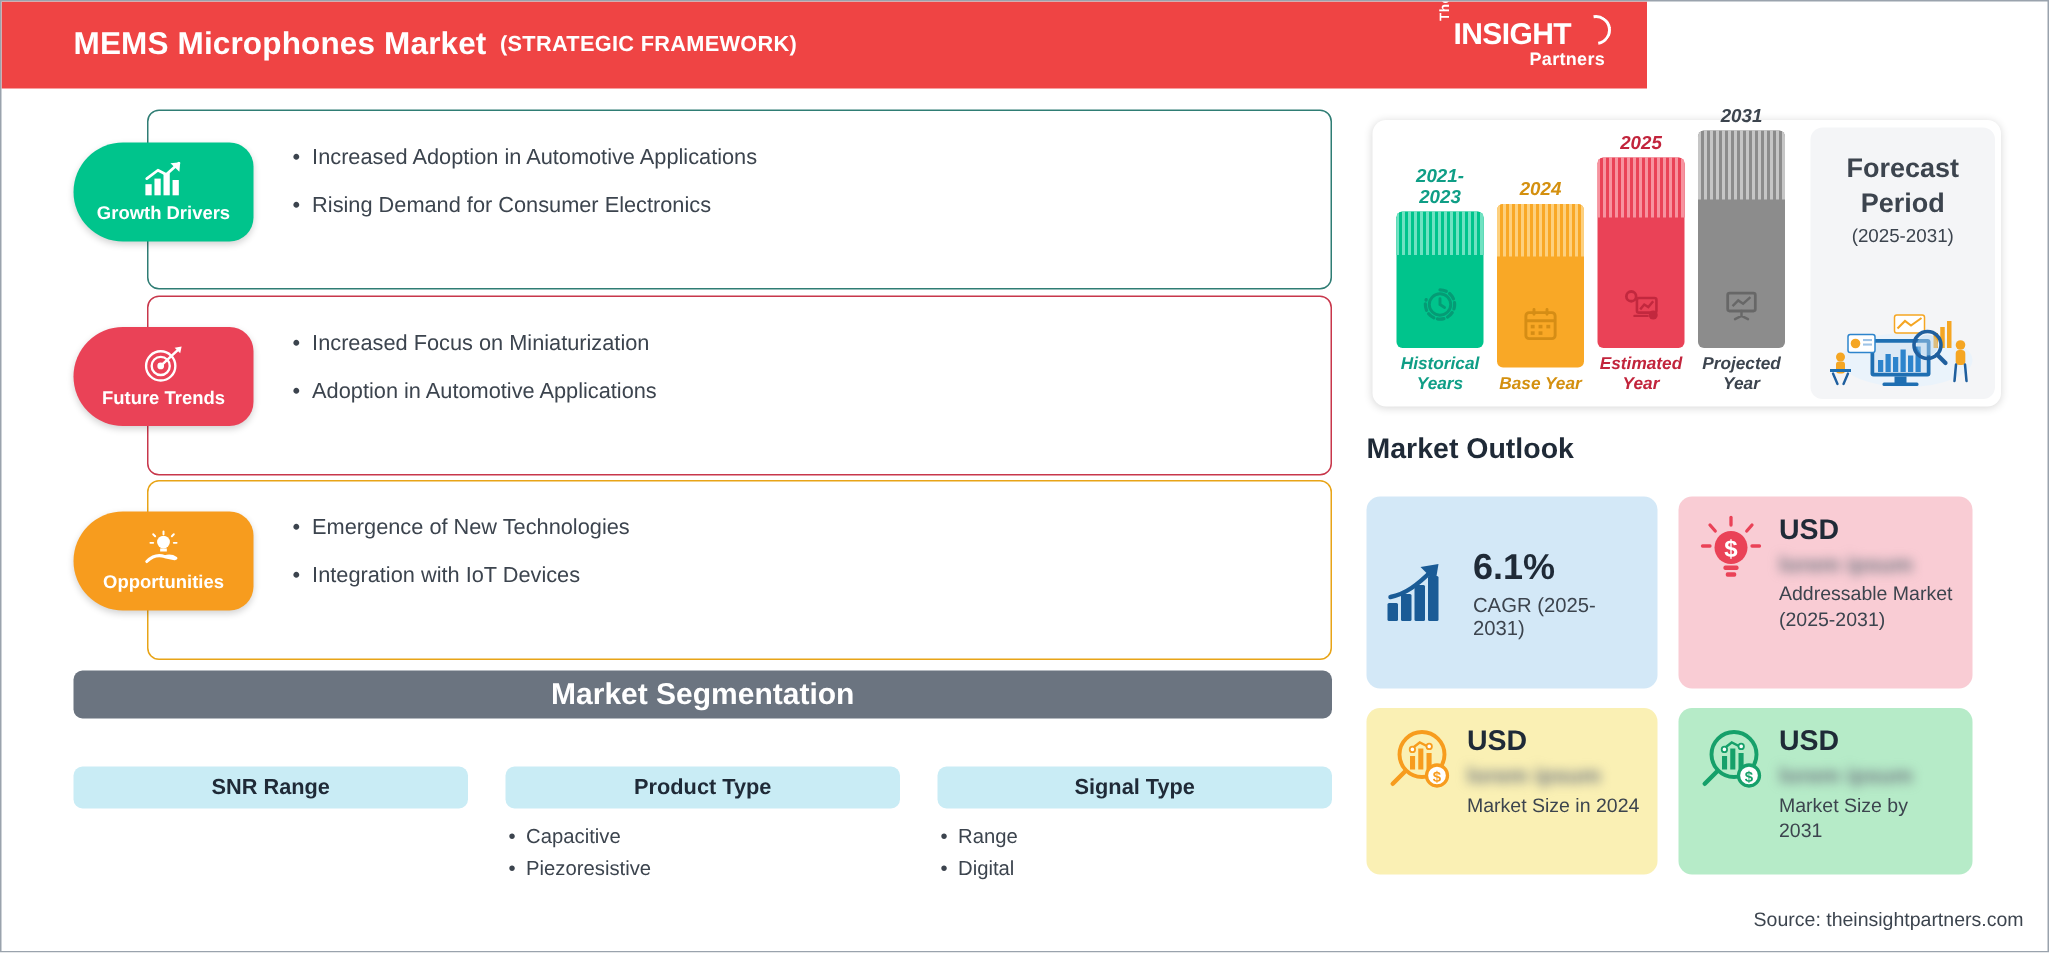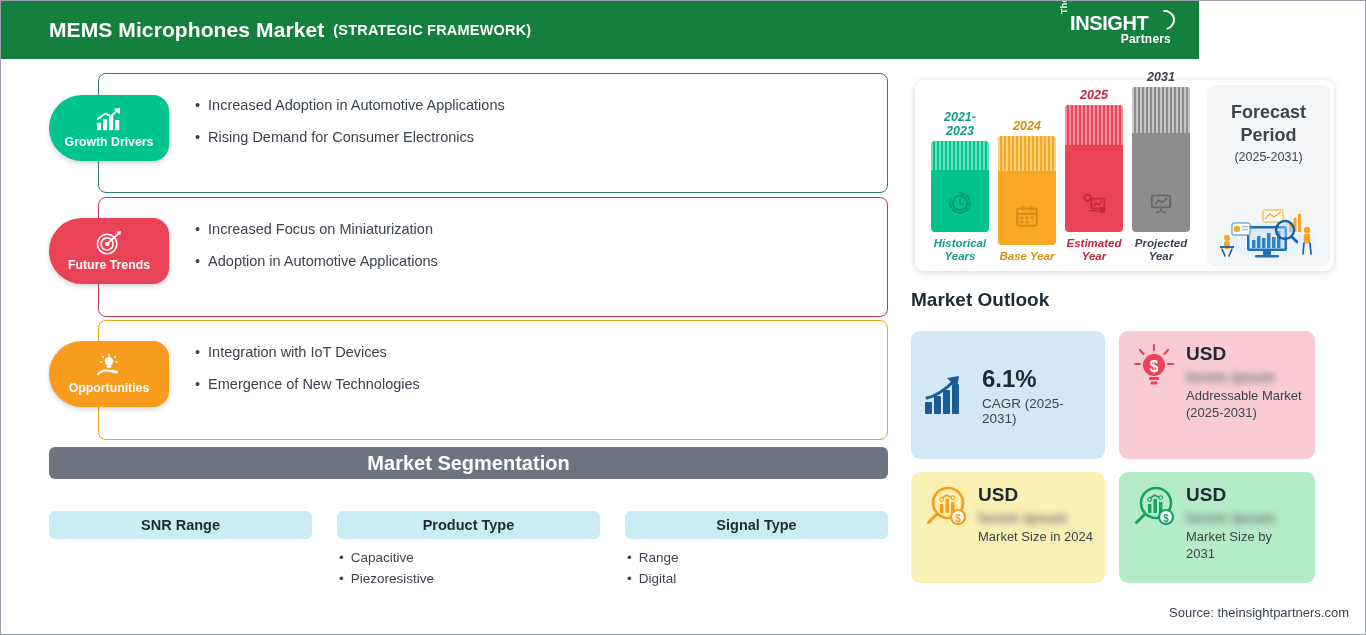--- a/index.html
+++ b/index.html
@@ -16,22 +16,22 @@
     width: 1366px;
     height: 635px;
     border: 1px solid #9aa3ad;
     background: #fff;
     overflow: hidden;
   }
 
   
   .header {
     position: absolute; left: 0; top: 0;
-    width: 1198px; height: 58px;
-    background: #15803d;
+    width: 1097px; height: 58px;
+    background: #ef4444;
     display: flex; align-items: center;
   }
   .header-title {
     margin-left: 48px;
     font-size: 21px; font-weight: bold; color: #ffffff;
     letter-spacing: .1px;
   }
   .header-sub {
     margin-left: 9px;
     font-size: 14.5px; font-weight: bold; color: #ffffff;
@@ -222,22 +222,22 @@
         <circle cx="14" cy="15" r="6.5" fill="none" stroke="#fff" stroke-width="1.7"></circle>
         <circle cx="14" cy="15" r="2.4" fill="#fff"></circle>
         <path d="M14 15 L27 3" stroke="#fff" stroke-width="1.8" stroke-linecap="round"></path>
         <path d="M24 2 L29 1 L28 6 Z" fill="#fff"></path>
       </svg>
       <div class="badge-label">Future Trends</div>
     </div>
 
     <div class="strip s3">
       <div class="bullets">
+        <div class="bullet">Emergence of New Technologies</div>
         <div class="bullet">Integration with IoT Devices</div>
-        <div class="bullet">Emergence of New Technologies</div>
       </div>
     </div>
     <div class="badge b3">
       <svg class="badge-icon" viewBox="0 0 32 28">
         <circle cx="16" cy="9" r="4.6" fill="#fff"></circle>
         <rect x="13.6" y="13.6" width="4.8" height="2.2" fill="#fff"></rect>
         <g stroke="#fff" stroke-width="1.4" stroke-linecap="round">
           <path d="M16 1.4 V3.4"></path>
             <path d="M8.6 3.4 L10 4.8"></path>
             <path d="M23.4 3.4 L22 4.8"></path>

